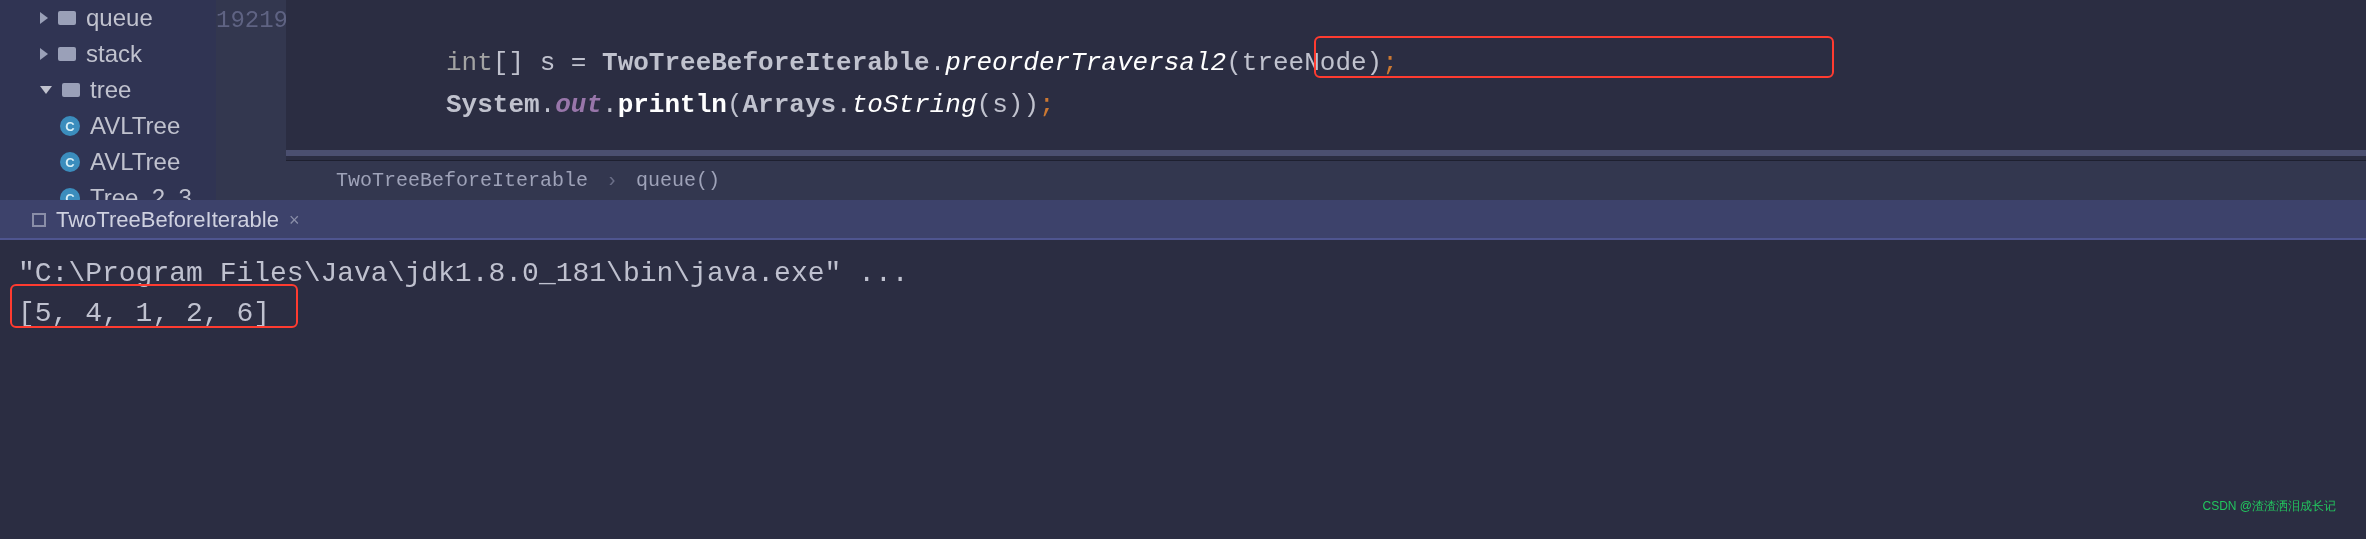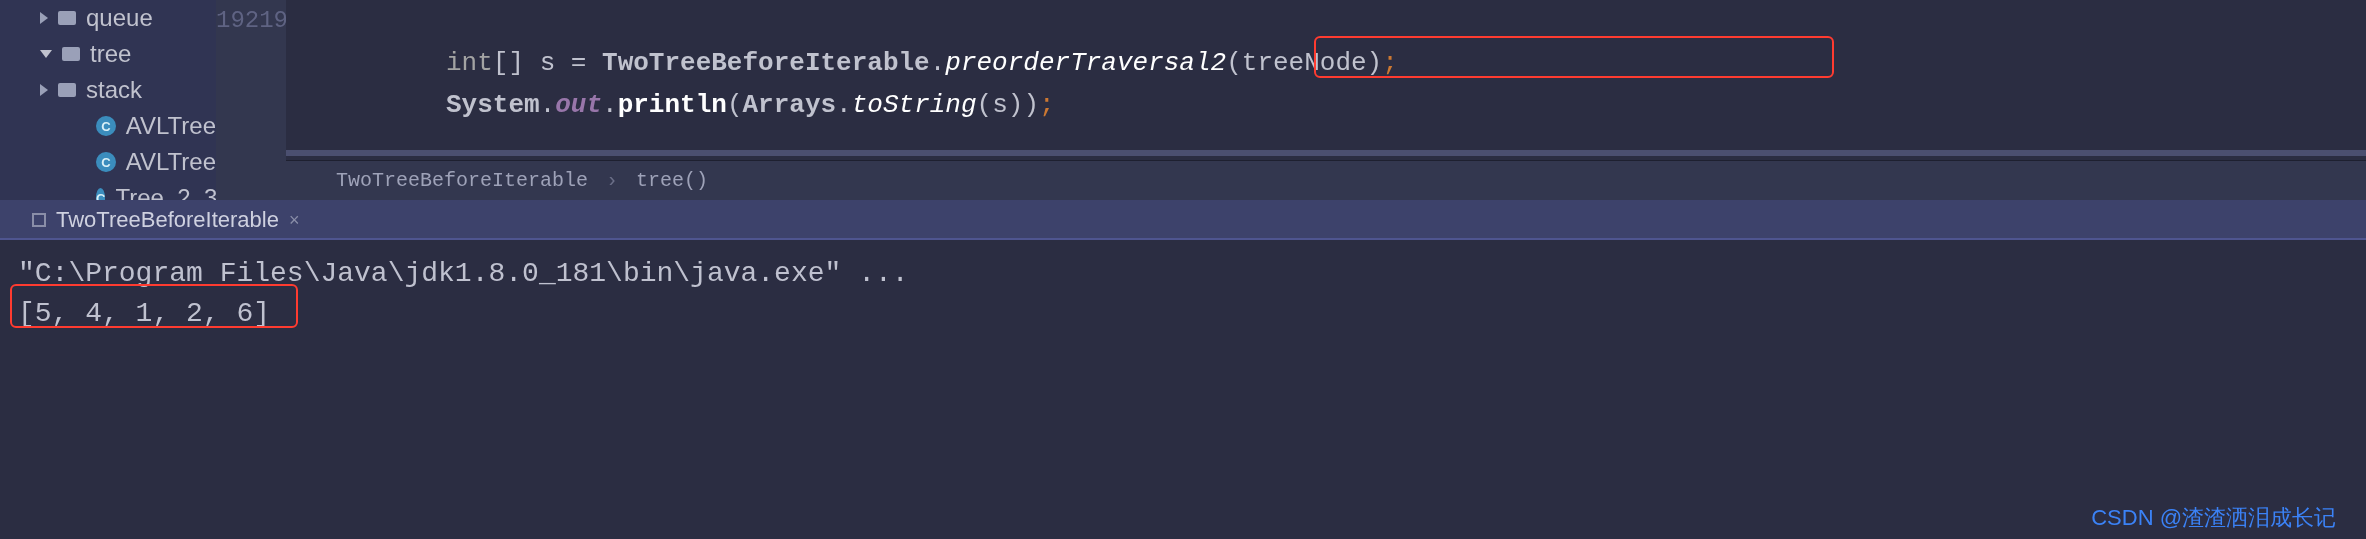--- a/index.html
+++ b/index.html
@@ -26,21 +26,21 @@
   .tree-item {
     display: flex;
     align-items: center;
     height: 36px;
     padding-left: 40px;
     font-size: 24px;
     color: #c0c2ce;
     cursor: pointer;
     white-space: nowrap;
   }
-  .tree-item.file { padding-left: 96px; }
+  .tree-item.file { padding-left: 60px; }
   .tree-item.expanded-folder { padding-left: 40px; }
   .arrow {
     width: 0; height: 0;
     display: inline-block;
     margin-right: 10px;
   }
   .arrow.right {
     border-top: 6px solid transparent;
     border-bottom: 6px solid transparent;
     border-left: 8px solid #9aa0b8;
@@ -151,47 +151,47 @@
     color: #bfc1cf;
     height: 260px;
     position: relative;
   }
   .console .cmd { color: #bfc1cf; }
   .console .output { color: #bfc1cf; margin-top: 9px;}
   .highlight2 { top: 44px; left: 10px; width: 288px; height: 44px; }
   .watermark {
     position: absolute;
     right: 30px;
-    bottom: 6px;
-    font-size: 22px;
-    color: #3b82f6;
+    bottom: 24px;
+    font-size: 12px;
+    color: #22c55e;
   }
   .scroll-track {
     position:absolute; right:0; top:150px; width:100%; height:6px; background:#4b4f70;
   }
 </style>
 </head>
 <body>
 
 <div class="top-area">
   <div class="sidebar">
     <div class="tree-item">
       <span class="arrow right"></span>
       <span class="folder-icon"></span>
       <span>queue</span>
     </div>
+    <div class="tree-item">
+      <span class="arrow right"></span>
+      <span class="folder-icon"></span>
+      <span>stack</span>
+    </div>
     <div class="tree-item expanded-folder">
       <span class="arrow down"></span>
       <span class="folder-icon"></span>
       <span>tree</span>
-    </div>
-    <div class="tree-item">
-      <span class="arrow right"></span>
-      <span class="folder-icon"></span>
-      <span>stack</span>
     </div>
     <div class="tree-item file">
       <span class="class-icon"></span>
       <span>AVLTree</span>
     </div>
     <div class="tree-item file">
       <span class="class-icon"></span>
       <span>AVLTree</span>
     </div>
     <div class="tree-item file">
@@ -210,21 +210,21 @@
   <div class="editor">
     <div class="code-line"></div>
     <div class="code-line"><span class="kw">int</span><span>[] </span><span>s</span><span> = </span><span class="cls">TwoTreeBeforeIterable</span><span>.</span><span class="method">preorderTraversal2</span><span class="paren">(</span><span class="arg">treeNode</span><span class="paren">)</span><span class="semi">;</span></div>
     <div class="code-line"><span class="cls">System</span><span>.</span><span class="field">out</span><span>.</span><span class="method" style="font-style:normal;font-weight:bold">println</span><span class="paren">(</span><span class="cls">Arrays</span><span>.</span><span class="method">toString</span><span class="paren">(</span><span class="arg">s</span><span class="paren">)</span><span class="paren">)</span><span class="semi">;</span></div>
     <div class="code-line"></div>
     <div class="highlight-box highlight1"></div>
     <div class="scroll-track"></div>
     <div class="breadcrumb" style="position:absolute;bottom:0;left:0;right:0;">
       <span>TwoTreeBeforeIterable</span>
       <span class="crumb-sep">›</span>
-      <span>tree()</span>
+      <span>queue()</span>
     </div>
   </div>
 </div>
 
 <div class="tab-bar">
   <div class="tab">
     <span class="tab-icon"></span>
     <span>TwoTreeBeforeIterable</span>
     <span class="close">×</span>
   </div>

